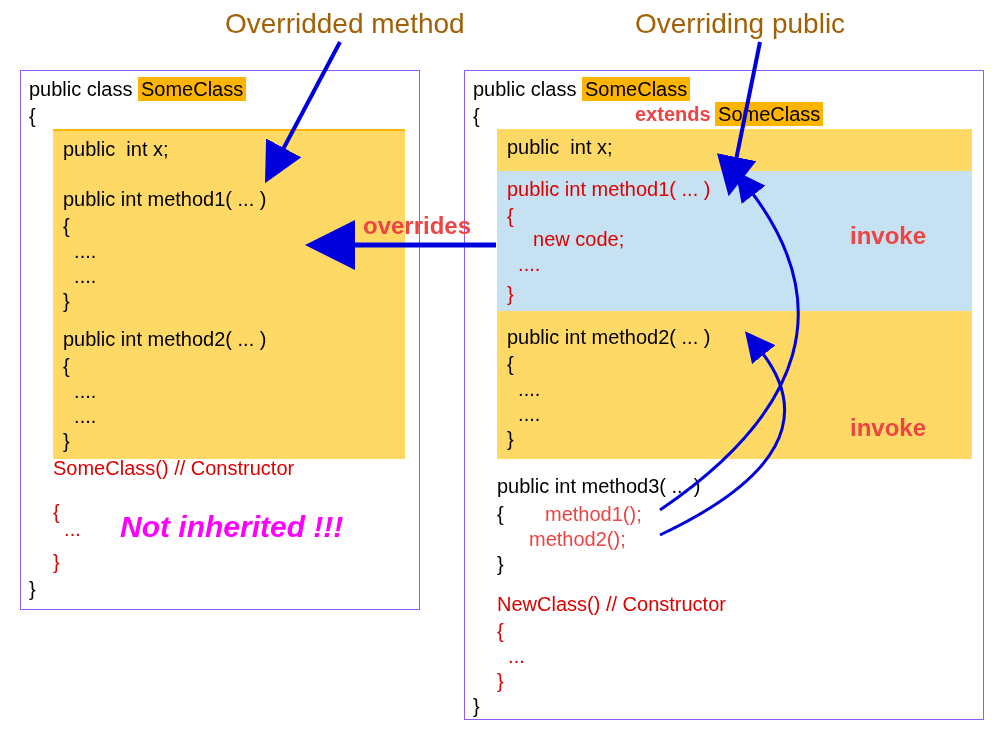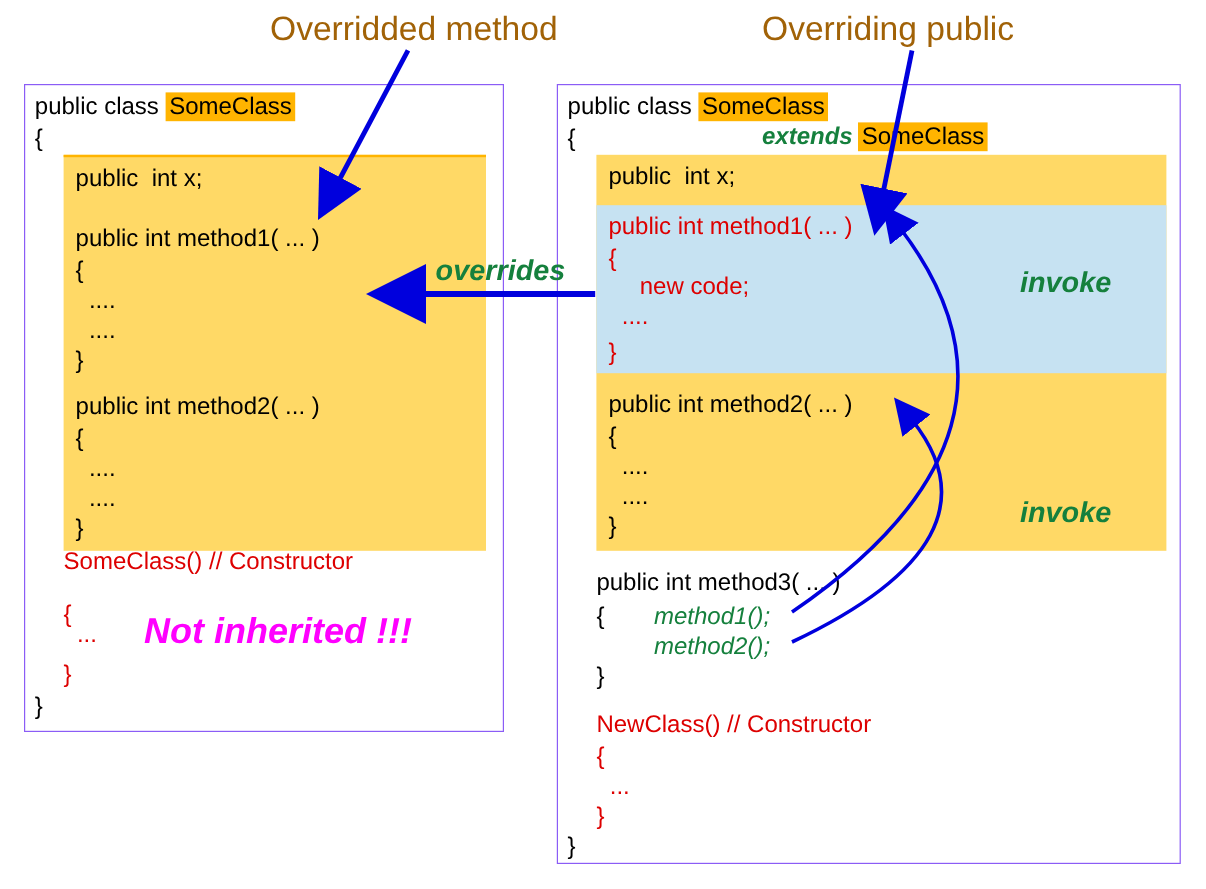--- a/index.html
+++ b/index.html
@@ -1,21 +1,21 @@
 <!DOCTYPE html>
 <html><head>
 <meta charset="utf-8">
 <style>
 * { box-sizing: border-box; margin: 0; padding: 0; }
 body { font-family: Arial, Helvetica, sans-serif; width: 1005px; height: 741px; position: relative; background: white; }
 .title { position: absolute; font-size: 28px; font-weight: normal; color: #a16207; }
 .box { position: absolute; border: 1px solid #8b5cf6; }
 .black { color: black; }
 .red { color: #DD0000; }
-.blue { color: #15803d; font-style: italic; }
+.blue { color: #ef4444; }
 .magenta { color: #FF00FF; font-weight: bold; font-style: italic; }
 .orange-bg { background: #FFB400; }
 .lightorange-bg { background: #FFD966; }
 .lightblue-bg { background: #C6E2F2; }
 .code { font-size: 20px; line-height: 1.3; white-space: pre; }
 svg { position: absolute; top: 0; left: 0; pointer-events: none; }
 .abs { position: absolute; }
 </style>
 </head>
 <body>
@@ -76,21 +76,21 @@
     <div class="abs code black" style="left:10px; top:195px;">public int method2( ... )</div>
     <div class="abs code black" style="left:10px; top:222px;">{</div>
     <div class="abs code black" style="left:10px; top:247px;">  ....</div>
     <div class="abs code black" style="left:10px; top:272px;">  ....</div>
     <div class="abs code black" style="left:10px; top:297px;">}</div>
   </div>
 
   <div class="abs code black" style="left:32px; top:402px;">public int method3( ... )</div>
   <div class="abs code black" style="left:32px; top:430px;">{</div>
   <div class="abs code blue" style="left:80px; top:430px;">method1();</div>
-  <div class="abs code blue" style="left:80px; top:455px;">method2();</div>
+  <div class="abs code blue" style="left:64px; top:455px;">method2();</div>
   <div class="abs code black" style="left:32px; top:480px;">}</div>
 
   <div class="abs code red" style="left:32px; top:520px;text-align:right;">NewClass() // Constructor</div>
   <div class="abs code red" style="left:32px; top:547px;">{</div>
   <div class="abs code red" style="left:32px; top:572px;">  ...</div>
   <div class="abs code red" style="left:32px; top:597px;">}</div>
   <div class="abs code black" style="left:8px; top:622px;">}</div>
 </div>
 
 <div class="abs code blue" style="left:363px; top:210px; font-size:24px; font-weight:bold;">overrides</div>

